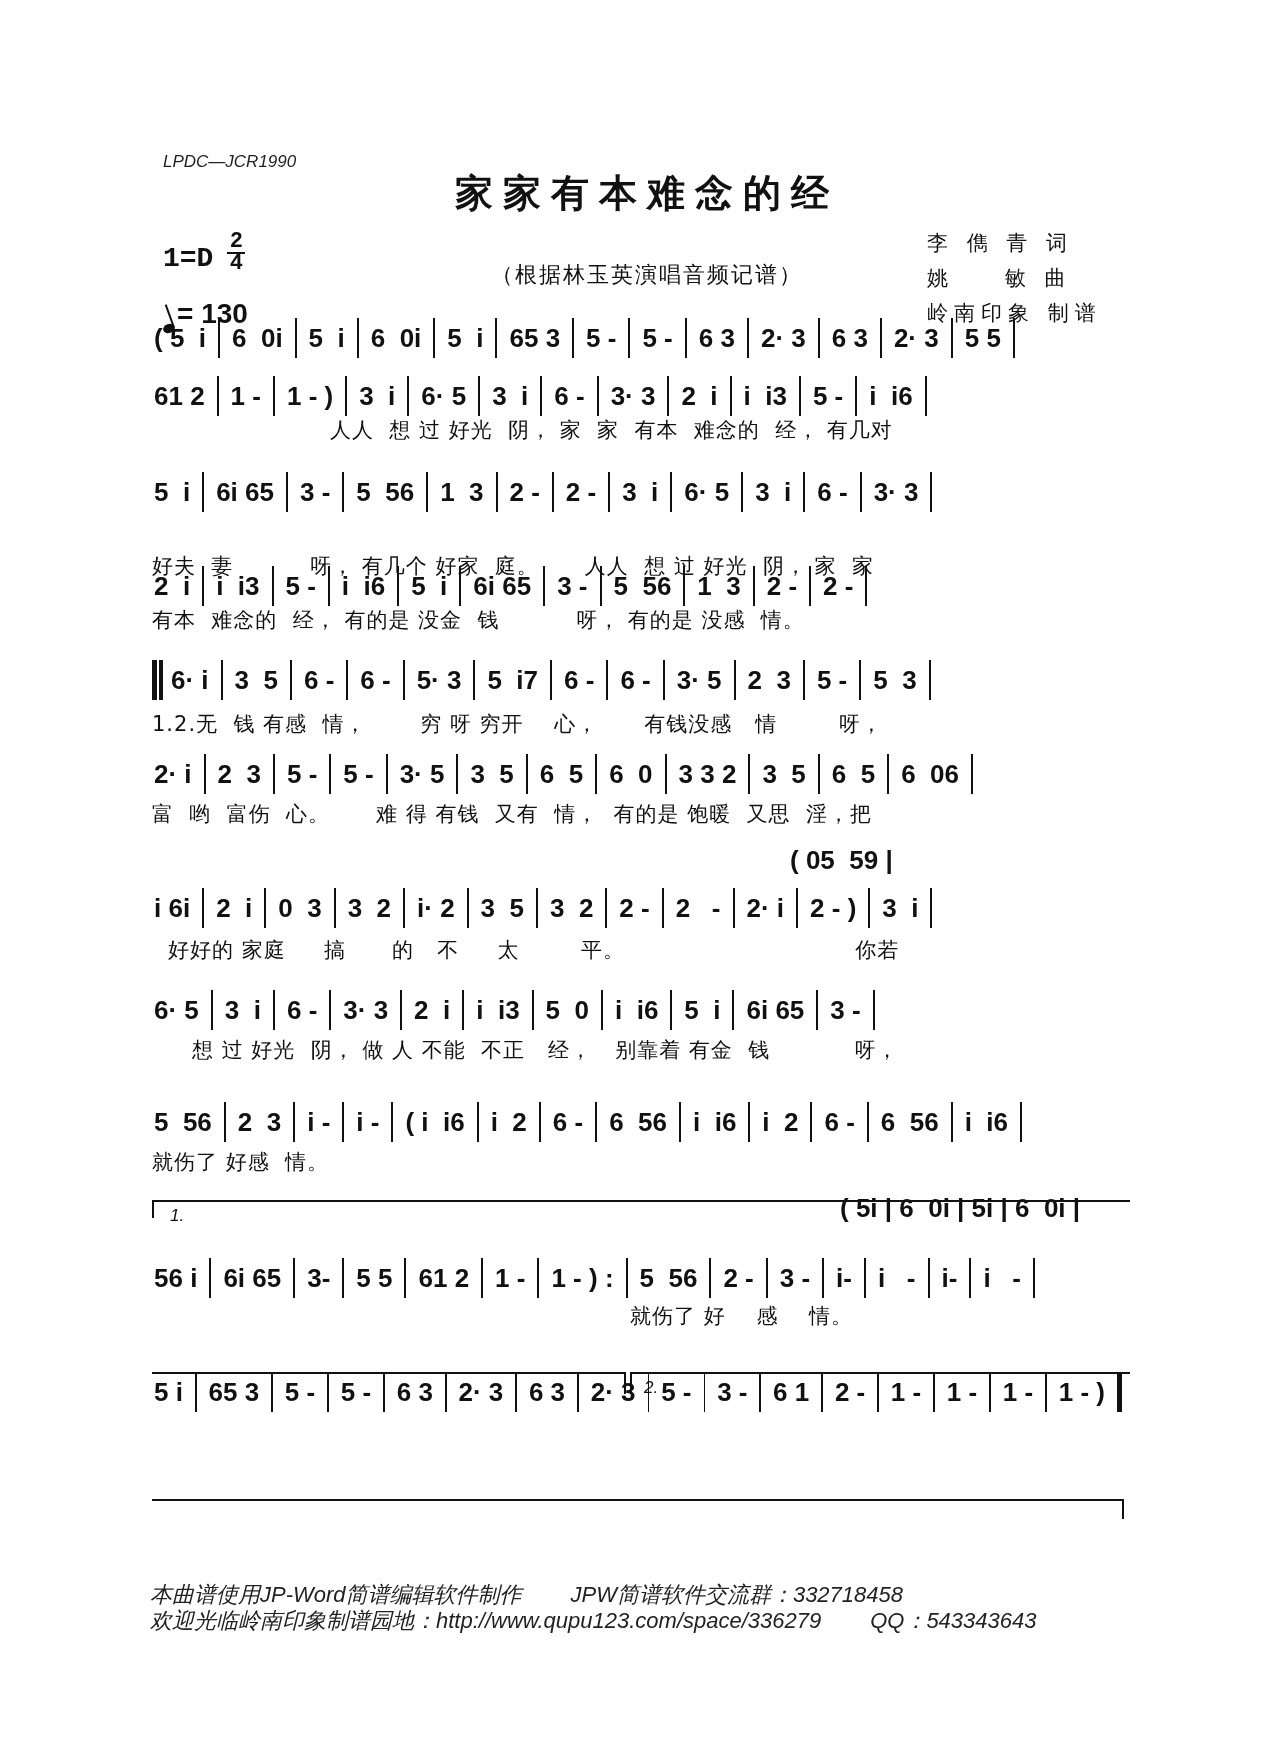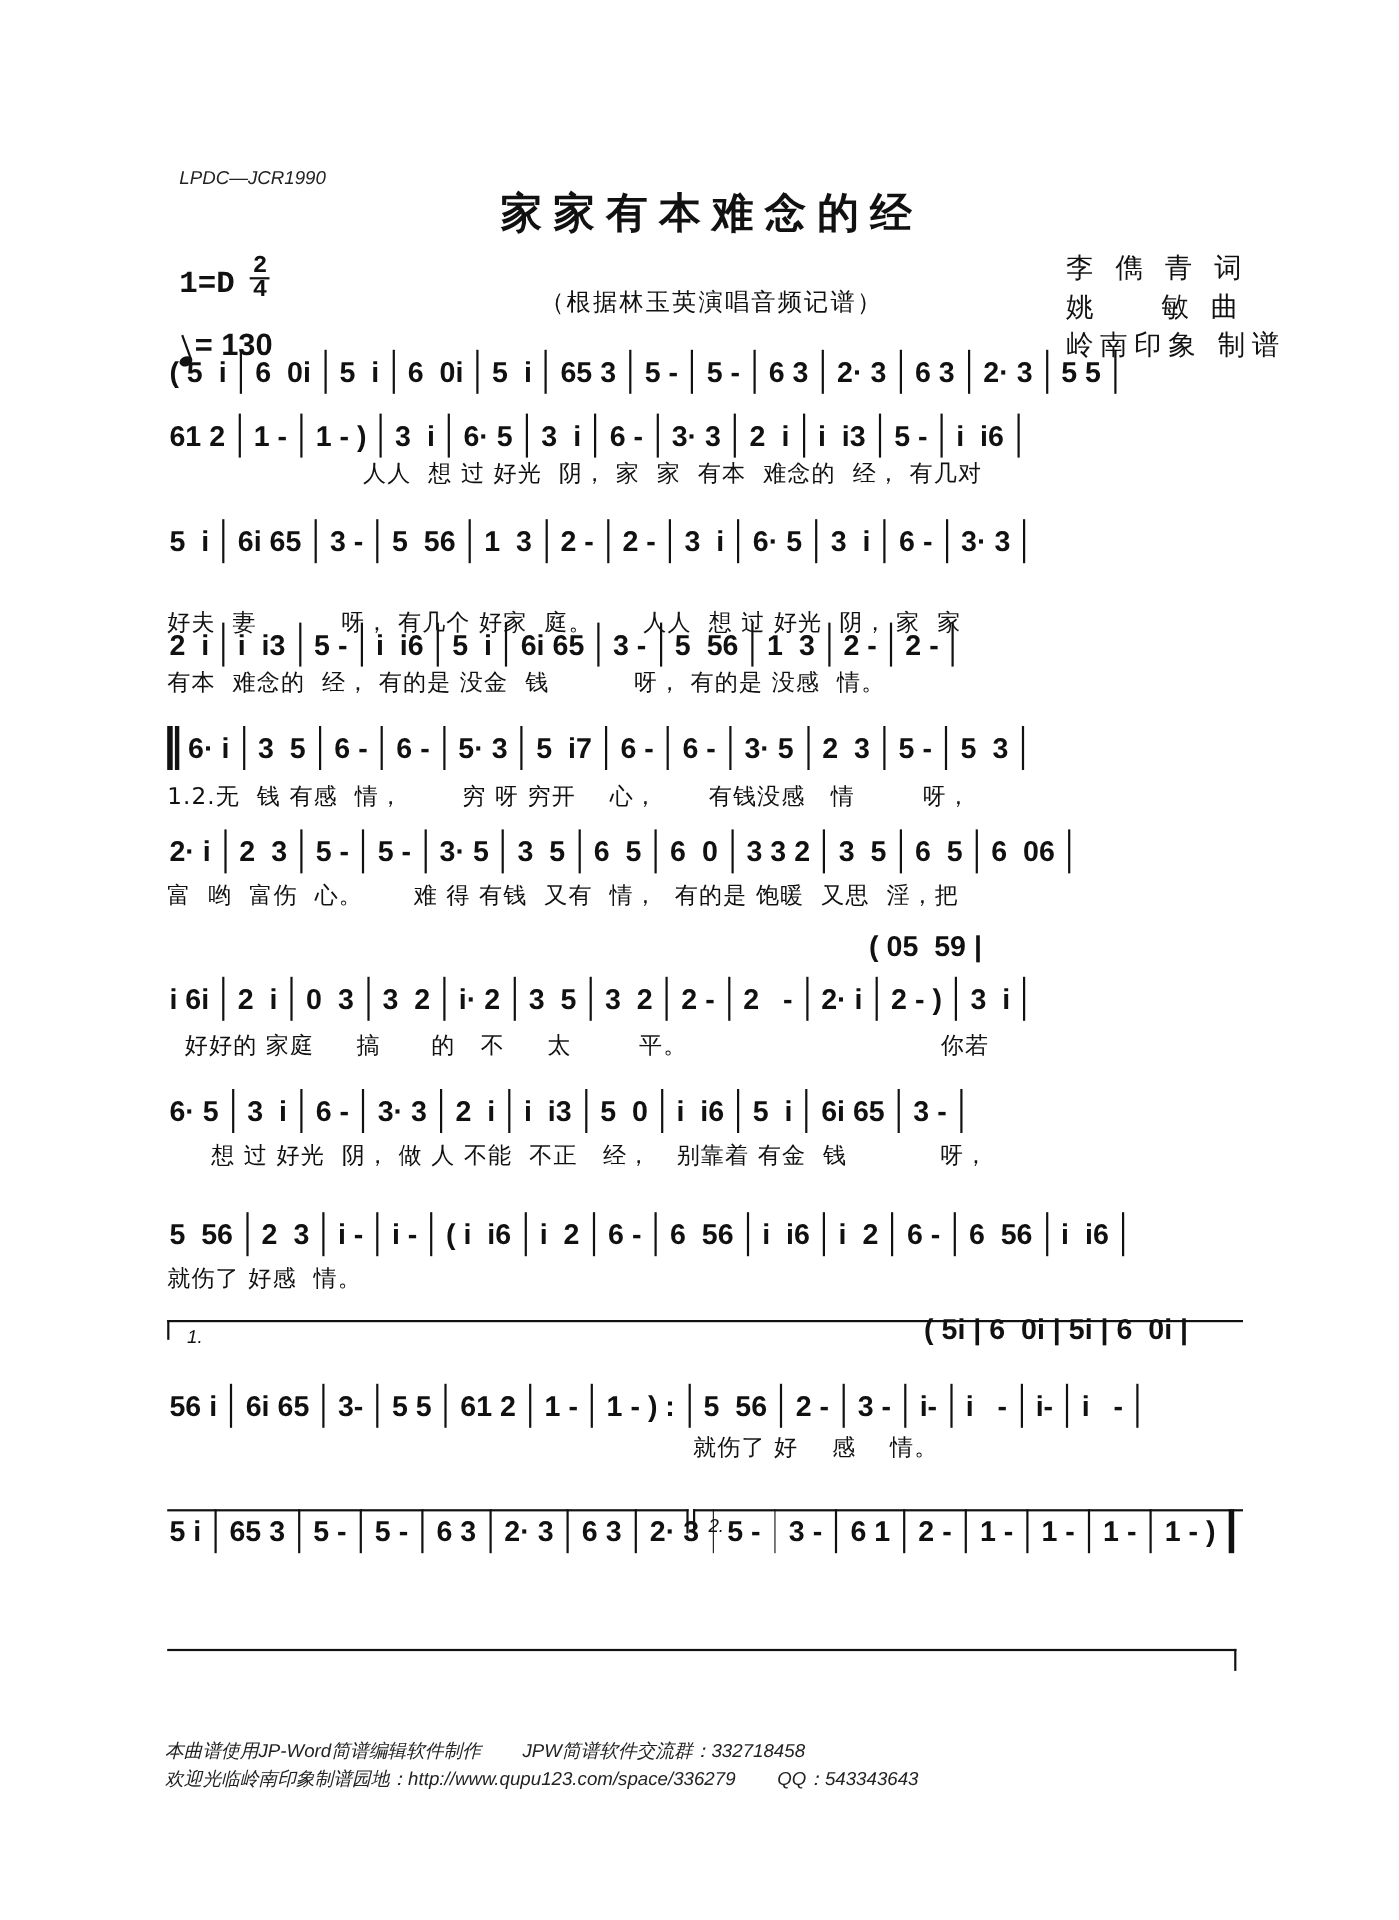--- a/index.html
+++ b/index.html
@@ -6,31 +6,31 @@
   body { width:1272px; height:1745px; position:relative; overflow:hidden;
          font-family:"DejaVu Sans", sans-serif; color:#111; }
   .abs { position:absolute;margin-left:11px; }
   .code { left:152px; top:152px; font-family:"Liberation Sans", sans-serif; font-style:italic; font-size:17px; color:#222; }
   .title { left:0; width:1272px; top:168px; text-align:center; font-family:"DejaVu Serif", serif; font-weight:bold; font-size:38px; letter-spacing:10px; color:#111; }
   .key { left:152px; top:232px; font-family:Liberation Mono, monospace; font-weight:bold; font-size:28px; display:flex; align-items:flex-end; gap:6px; }
   .frac { display:inline-flex; flex-direction:column; align-items:center; line-height:20px; font-size:22px; font-weight:bold; margin-left:8px; }
   .frac .bar { width:18px; height:2px; background:#111; }
   .tempo { left:152px; top:298px; font-family:"Liberation Sans", sans-serif; font-size:28px;font-weight:bold; }
   .subtitle { left:0; width:1272px; top:260px; text-align:center; font-size:22px; letter-spacing:2px; }
-  .credits { left:958px; top:226px; font-size:25px; line-height:35px; letter-spacing:6px; }
+  .credits { left:916px; top:226px; font-size:21px; line-height:35px; letter-spacing:6px; }
   .credits div { white-space:pre; }
   .row { position:absolute; left:152px; width:980px; height:44px; display:flex; align-items:center;
          font-family:"Liberation Sans", sans-serif; font-weight:bold; font-size:26px; white-space:pre; }
   .seg { display:inline-block; position:relative; padding:0 2px; }
   .barline { display:inline-block; width:2px; height:40px; background:#111; margin:0 10px; vertical-align:middle; }
   .lyric { position:absolute; left:152px; font-family:"DejaVu Sans", sans-serif; font-size:21px; white-space:pre; letter-spacing:1px; color:#111; }
   .hline { position:absolute; height:2px; background:#111; }
   .vline { position:absolute; width:2px; background:#111; }
   .volta { position:absolute; font-family:"Liberation Sans", sans-serif; font-style:italic; font-size:17px; }
-  .footer { position:absolute; left:150px; font-family:"Liberation Sans", sans-serif; font-style:italic; font-size:17px; color:#222; white-space:pre; }
+  .footer { position:absolute; left:150px; font-family:"Liberation Sans", sans-serif; font-style:italic; font-size:22px; color:#222; white-space:pre; }
   .note-icon { display:inline-block; width:12px; height:9px; background:#111; border-radius:50%; transform:rotate(-20deg); position:relative; top:10px; margin-right:2px; }
   .note-icon::after { content:""; position:absolute; right:0; bottom:4px; width:2px; height:24px; background:#111; }
   .repeat-start { display:inline-block; width:5px; height:40px; background:#111; border-right:2px solid #fff; box-shadow:4px 0 0 #111; margin-right:10px; vertical-align:middle; }
 </style>
 </head>
 <body>
 
 <div class="abs code">LPDC—JCR1990</div>
 <div class="abs title">家家有本难念的经</div>
 

